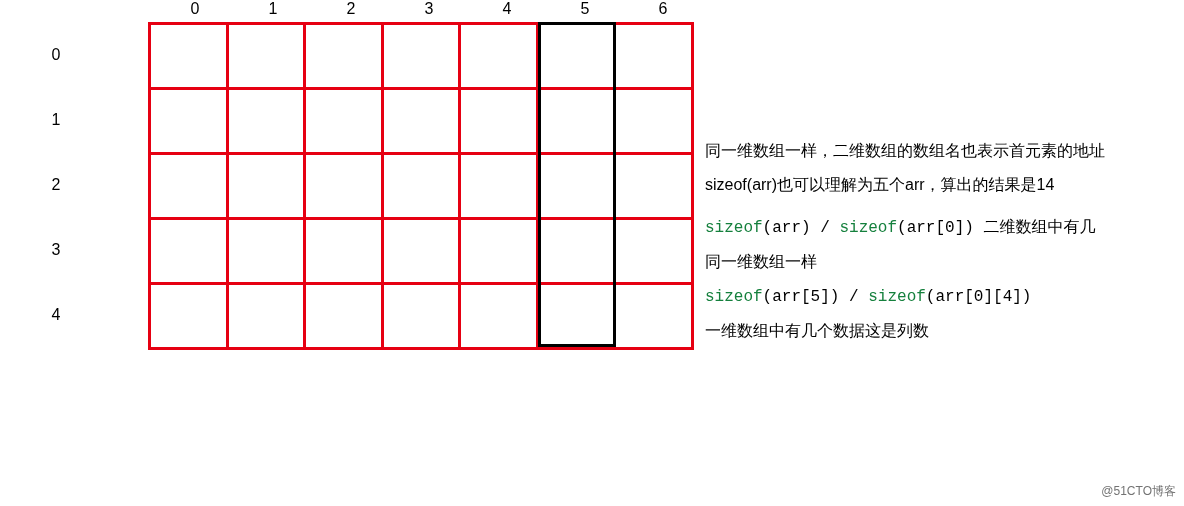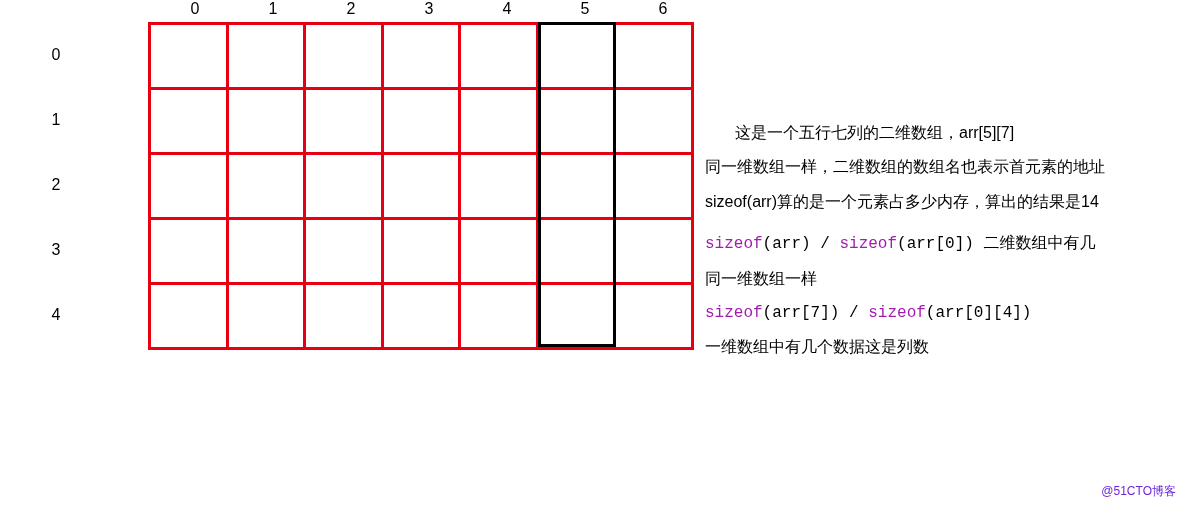--- a/index.html
+++ b/index.html
@@ -79,33 +79,33 @@
     color: #000;
   }
   .text-area p {
     margin: 0 0 4px 0;
     white-space: nowrap;
   }
   .text-area .intro {
     margin-left: 30px;
   }
   .text-area .block2 {
-    margin-top: 2px;
+    margin-top: 18px;
   }
   .text-area .block3 {
     margin-top: 12px;
   }
   .mono { font-family: Consolas, "Courier New", monospace; font-size: 16px; }
-  .kw { color: #a21caf; margin-top: 8px; }
+  .kw { color: #15803d; margin-top: 8px; }
   .watermark {
     position: absolute;
     right: 8px;
     bottom: 6px;
     font-size: 12px;
-    color: #6d28d9;
+    color: #737373;
   }
 </style>
 </head>
 <body>
 
 <div class="diagram-area">
   <div class="col-labels">
     <div class="col-label">0</div>
     <div class="col-label">1</div>
     <div class="col-label">2</div>
@@ -169,28 +169,27 @@
             <td></td>
             <td></td>
           </tr>
     </tbody>
       </table>
   </div>
   <div class="highlight-col"></div>
 </div>
 
 <div class="text-area">
-  <p class="intro">这是一个五行七列的二维数组，arr[5][7]</p>
 
   <p class="block2">同一维数组一样，二维数组的数组名也表示首元素的地址</p>
-  <p>sizeof(arr)算的是一个元素占多少内存，算出的结果是14</p>
+  <p>sizeof(arr)也可以理解为五个arr，算出的结果是14</p>
 
   <p class="block3 mono">
     <span class="kw">sizeof</span><span>(arr) / </span><span class="kw">sizeof</span><span>(arr[0]) 二维数组中有几</span>
   </p>
   <p>同一维数组一样</p>
   <p class="mono">
-    <span class="kw">sizeof</span><span>(arr[7]) / </span><span class="kw">sizeof</span><span>(arr[0][4])</span>
+    <span class="kw">sizeof</span><span>(arr[5]) / </span><span class="kw">sizeof</span><span>(arr[0][4])</span>
   </p>
   <p>一维数组中有几个数据这是列数</p>
 </div>
 
 <div class="watermark">@51CTO博客</div>
 
 </body></html>

